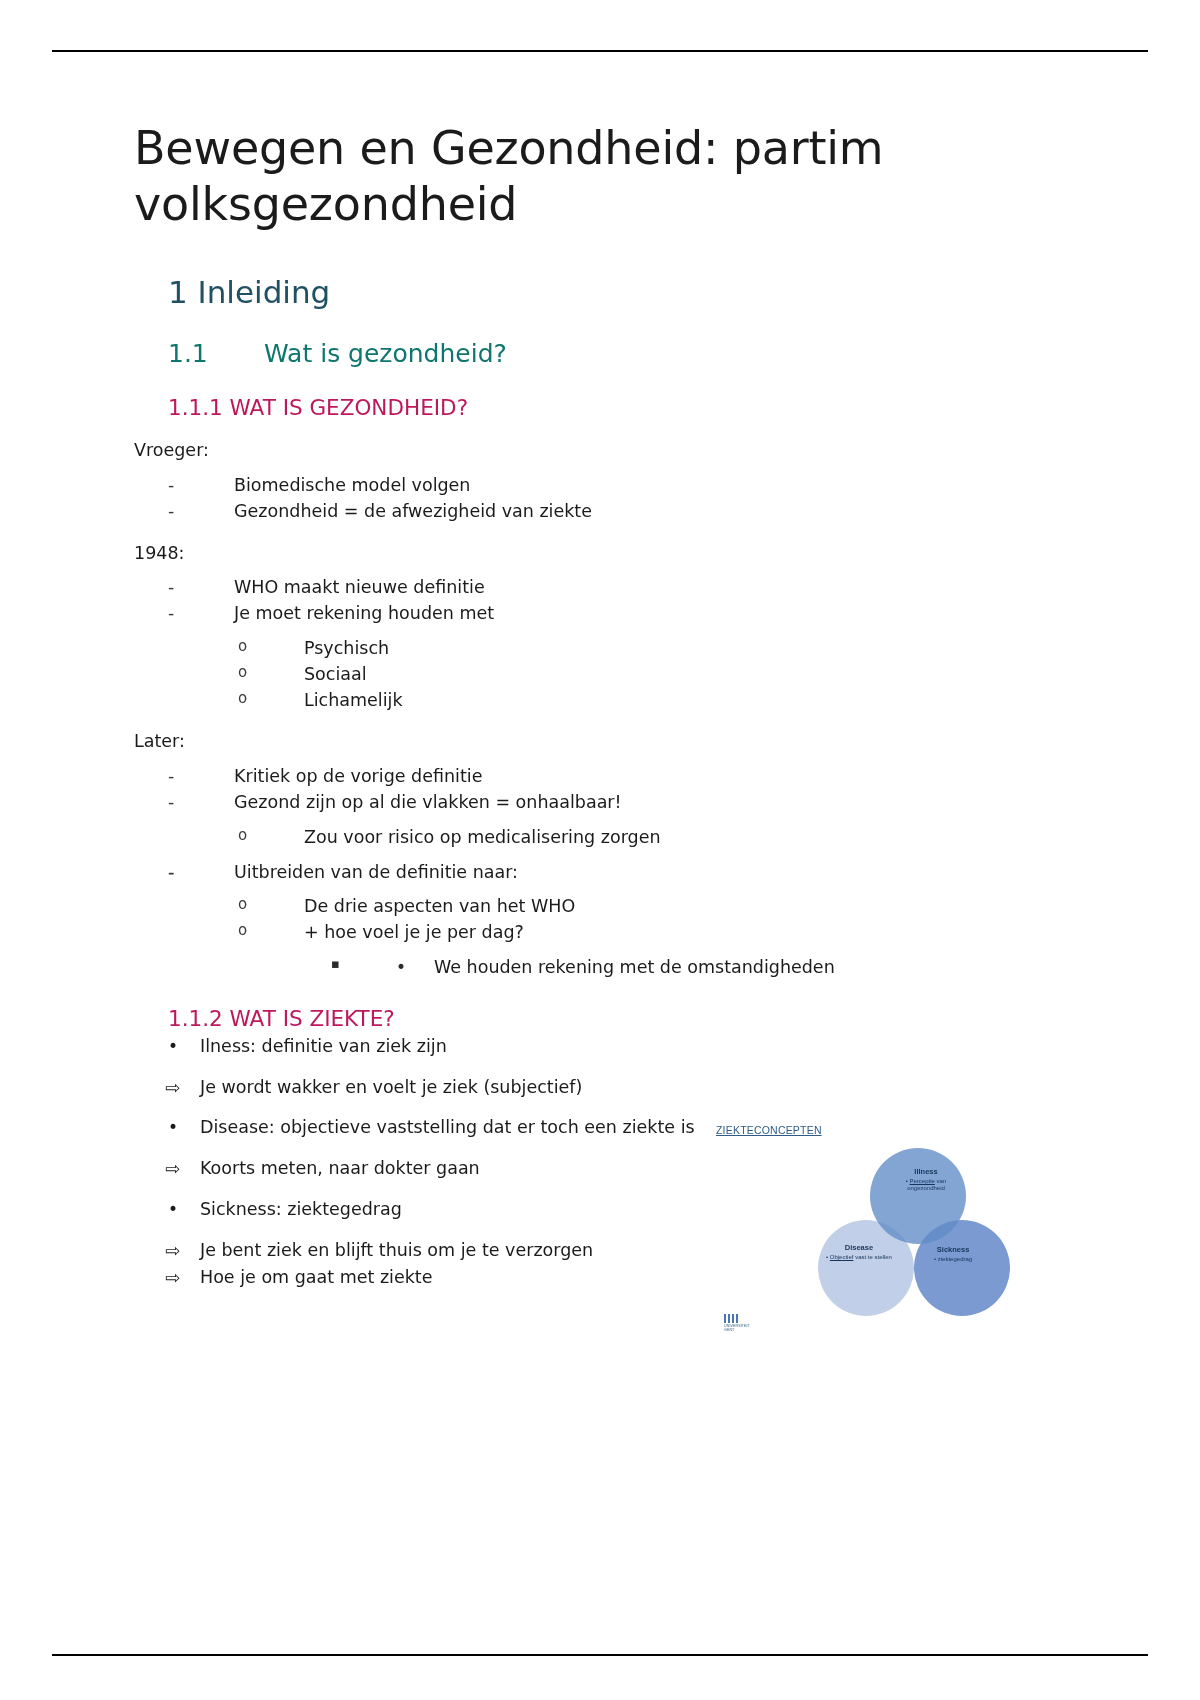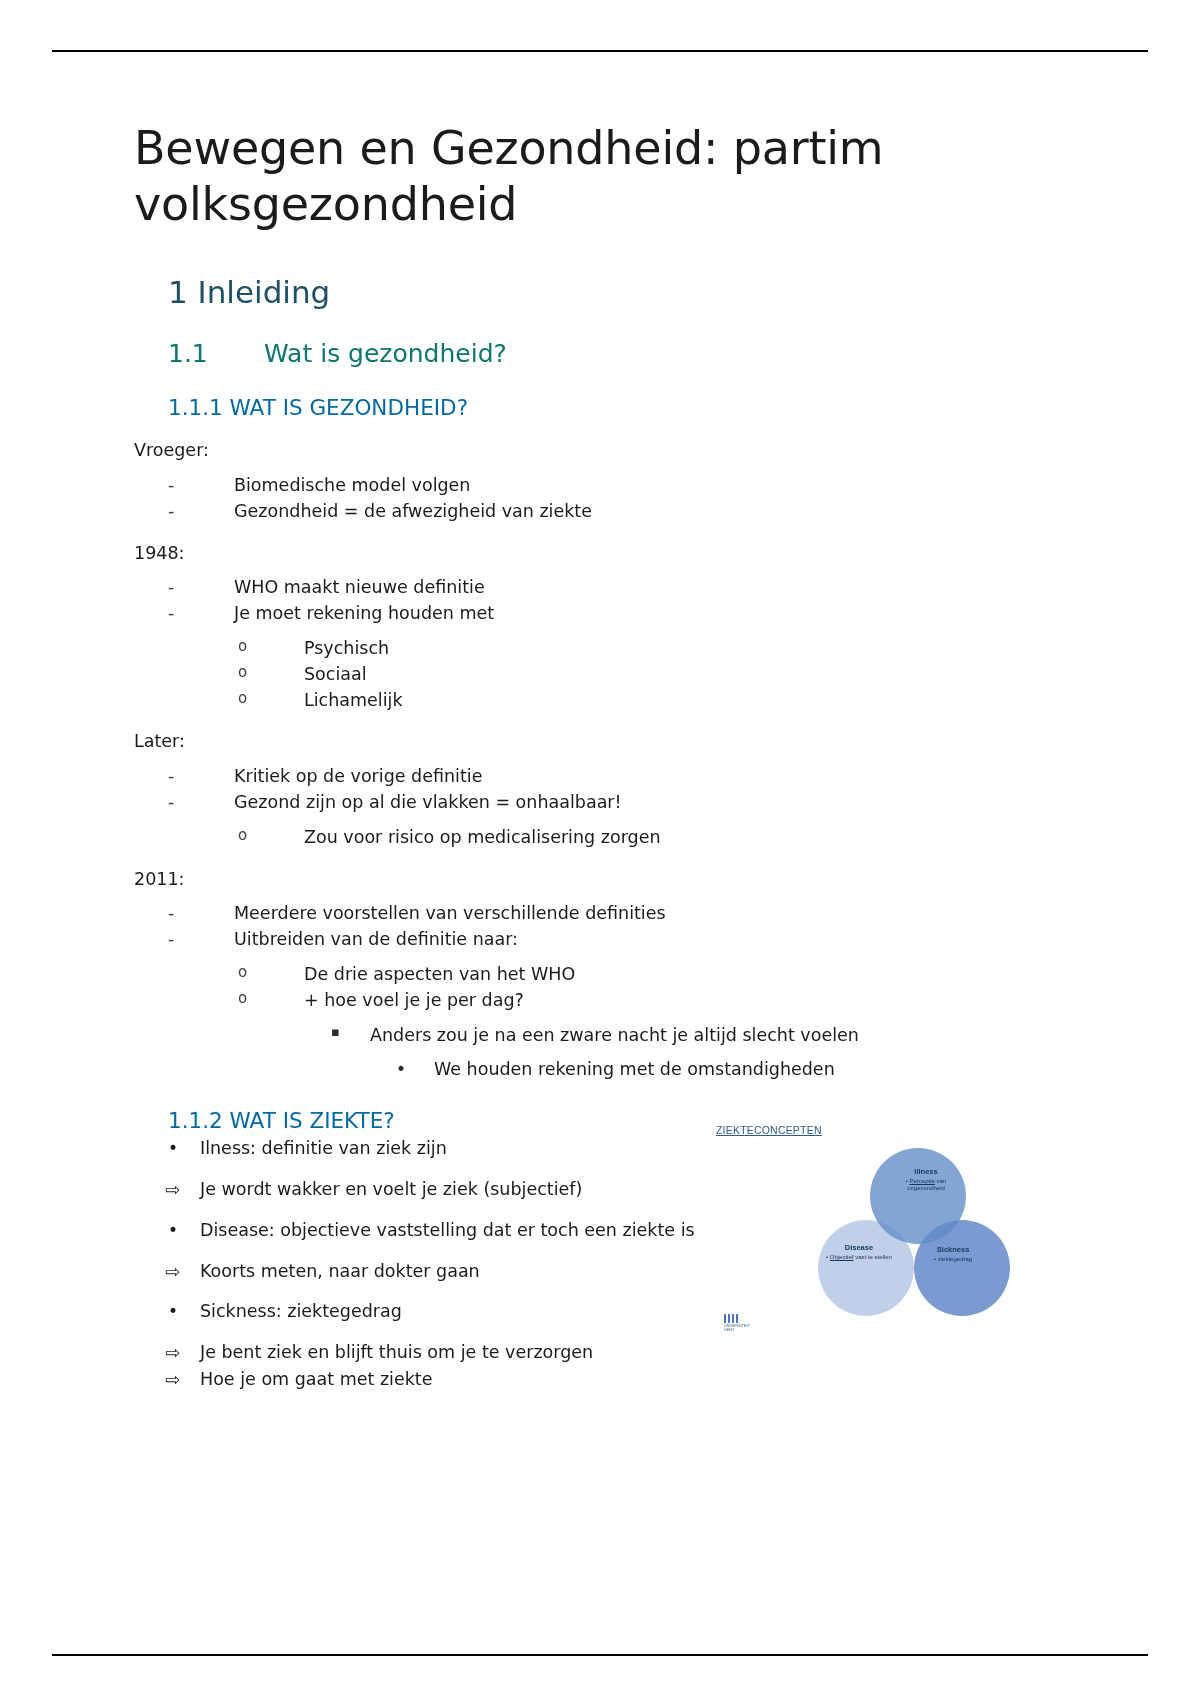--- a/index.html
+++ b/index.html
@@ -66,21 +66,21 @@
     font-size: 25px;
     font-weight: 400;
     color: #0f766e;
     margin: 28px 0 0 34px;
     line-height: 1.2;
   }
   h3.h-2 .num { display: inline-block; width: 96px; }
   h4.h-3 {
     font-size: 21.5px;
     font-weight: 400;
-    color: #0369a1;
+    color: #be185d;
     margin: 26px 0 0 34px;
     line-height: 1.2;
   }
 
   p.lead {
     font-size: 17.5px;
     margin: 18px 0 0 0;
     line-height: 1.35;
     color: #1b1b1b;
   }
@@ -297,31 +297,30 @@
 
     <p class="lead">Later:</p>
     <ul class="lvl lvl1">
       <li><span class="bullet">-</span><span>Kritiek op de vorige definitie</span></li>
       <li><span class="bullet">-</span><span>Gezond zijn op al die vlakken = onhaalbaar!</span></li>
     </ul>
     <ul class="lvl lvl2">
       <li><span class="bullet">o</span><span>Zou voor risico op medicalisering zorgen</span></li>
     </ul>
 
-    <p class="lead">2011:</p>
     <ul class="lvl lvl1">
-      <li><span class="bullet">-</span><span>Meerdere voorstellen van verschillende definities</span></li>
+      <li><span class="bullet">-</span></li>
       <li><span class="bullet">-</span><span>Uitbreiden van de definitie naar:</span></li>
     </ul>
     <ul class="lvl lvl2">
       <li><span class="bullet">o</span><span>De drie aspecten van het WHO</span></li>
       <li><span class="bullet">o</span><span>+ hoe voel je je per dag?</span></li>
     </ul>
     <ul class="lvl lvl3">
-      <li><span class="bullet">▪</span><span>Anders zou je na een zware nacht je altijd slecht voelen</span></li>
+      <li><span class="bullet">▪</span></li>
     </ul>
     <ul class="lvl lvl4">
       <li><span class="bullet">•</span><span>We houden rekening met de omstandigheden</span></li>
     </ul>
 
     <h4 class="h-3">1.1.2 WAT IS ZIEKTE?</h4>
 
     <ul class="flat">
       <li class="tight"><span class="bullet">•</span><span>Ilness: definitie van ziek zijn</span></li>
       <li><span class="bullet arrow">⇨</span><span>Je wordt wakker en voelt je ziek (subjectief)</span></li>

